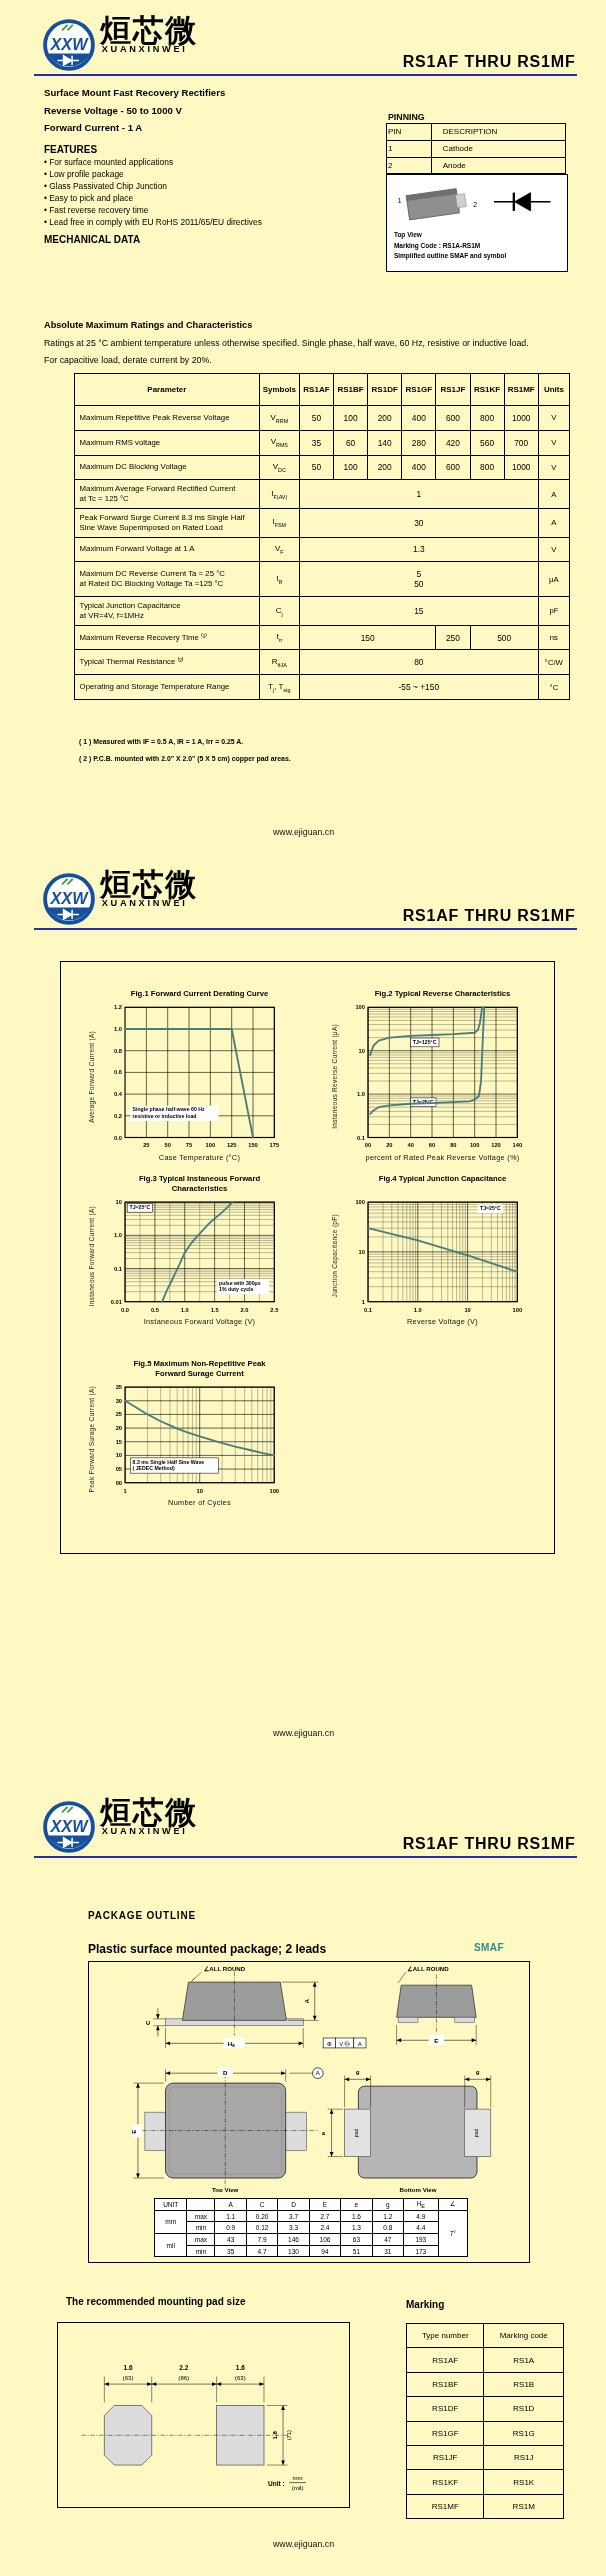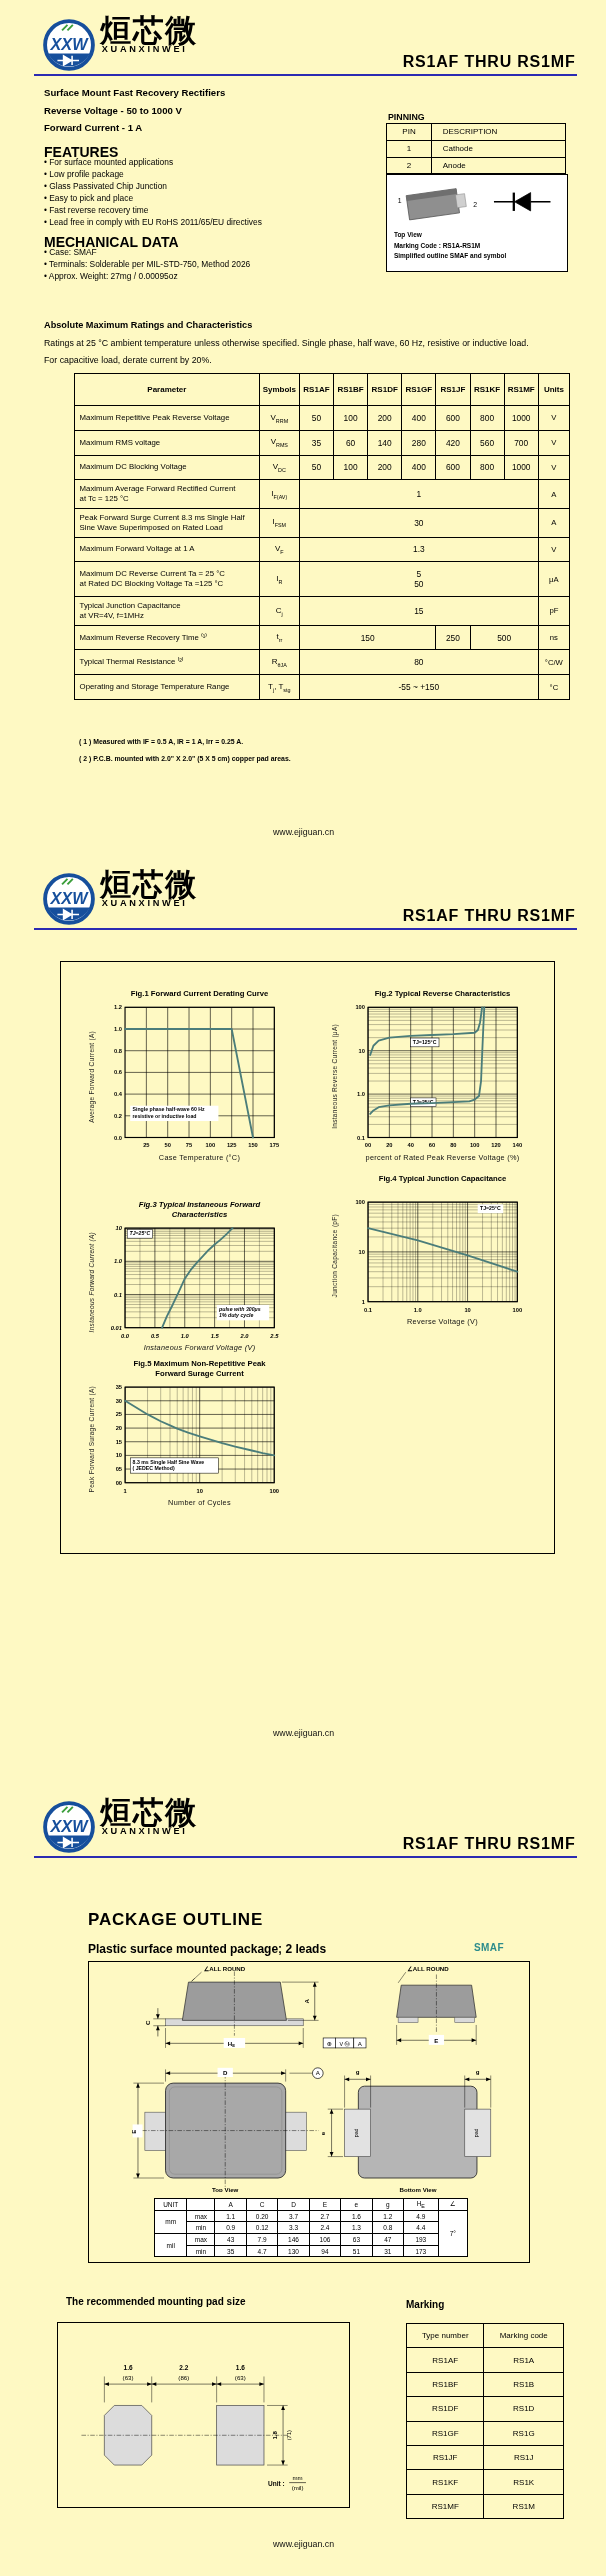--- a/index.html
+++ b/index.html
@@ -9,28 +9,28 @@
   
   .hdr{position:absolute;left:34px;width:543px;height:58px;}
   .hdr .rule{position:absolute;left:0;right:0;bottom:0;height:2.3px;background:#2b2bb2;}
   .hdr .part-title{position:absolute;right:1.5px;bottom:5.4px;font-size:16px;font-weight:bold;letter-spacing:0.8px;}
   .hdr .logo{position:absolute;left:7.7px;top:0;display:flex;align-items:flex-start;}
   .hdr .cn{font-size:31px;font-weight:bold;line-height:26px;margin-left:4.6px;letter-spacing:1.5px;}
   .hdr .en{font-size:9.2px;font-weight:bold;letter-spacing:2.7px;margin-left:6.1px;}
   .footer{position:absolute;left:0;width:607px;text-align:center;font-size:8.8px;color:#111;}
   
   .subtitles div{font-weight:bold;font-size:9.6px;line-height:17.6px;}
-  .sec-h{font-weight:bold;font-size:14px;}
+  .sec-h{font-weight:bold;font-size:10px;}
   .blist div{font-size:8.4px;line-height:12px;}
   .pin-title{font-weight:bold;font-size:8.8px;}
   table.simple{border-collapse:collapse;}
   table.simple td,table.simple th{border:0.8px solid #000;font-size:8px;font-weight:normal;}
   #pinning-table{width:180px;border:1.5px solid #000;}
   #pinning-table td{height:13.8px;}
-  #pinning-table td.c1{width:42px;text-align:center;}
+  #pinning-table td.c1{width:42px;}
   #pinning-table td.c2{padding-left:10.7px;text-align:left;}
   .pkg-box{border:1.1px solid #000;background:#fff;}
   .pkg-box .cap{font-size:6.5px;font-weight:bold;padding-left:6.9px;line-height:10.7px;}
   .r-title{font-weight:bold;font-size:9.2px;}
   .r-intro{font-size:8.8px;line-height:16.5px;}
   #ratings-table{border-collapse:collapse;border:1.5px solid #000;table-layout:fixed;width:496px;}
   #ratings-table td,#ratings-table th{border:0.8px solid #000;}
   #ratings-table th{font-size:8px;font-weight:bold;height:31px;text-align:center;padding:0 0.8px;}
   #ratings-table .pcell{font-size:7.8px;text-align:left;padding:3.8px 4.6px;line-height:10px;}
   #ratings-table .scell{font-size:8px;text-align:center;}
@@ -41,21 +41,21 @@
   
   .figbox{border:1.5px solid #000;}
   .fig{position:absolute;width:207px;}
   .fig-title{margin-left:20px;width:183px;text-align:center;font-weight:bold;font-size:7.7px;line-height:10px;white-space:pre-line;}
   .fig-body{display:flex;flex-direction:row;align-items:center;margin-top:1.5px;}
   .ytitle{writing-mode:vertical-rl;transform:rotate(180deg);font-size:6.5px;letter-spacing:0.3px;text-align:center;width:10.7px;color:#222;}
   .xtitle{margin-left:20px;width:183px;text-align:center;font-size:7.3px;letter-spacing:0.3px;color:#111;margin-top:0px;}
   svg.chart text.tick{font-size:7.5px;font-weight:bold;}
   svg.chart text.ann{font-size:6.8px;font-weight:bold;}
   
-  .pkg-out-h{font-weight:bold;font-size:17px;letter-spacing:0.8px;}
+  .pkg-out-h{font-weight:bold;font-size:10px;letter-spacing:0.8px;}
   .pkg-out-sub{font-weight:bold;font-size:12px;}
   .smaf{font-weight:bold;font-size:10px;color:#2c8c8c;letter-spacing:0.4px;}
   .outline-box{border:1.1px solid #000;}
   .olbl{font-size:8px;font-weight:bold;}
   .dash{stroke:#000;stroke-width:0.6;stroke-dasharray:6 2 1.5 2;}
   .dimline{stroke:#000;stroke-width:0.7;}
   .thin{stroke:#000;stroke-width:0.6;}
   #dim-table{border-collapse:collapse;border:1.5px solid #000;table-layout:fixed;width:314px;background:#fff;}
   #dim-table td,#dim-table th{border:0.8px solid #000;font-size:6.5px;text-align:center;height:10.7px;padding:0;}
   #dim-table th{font-weight:normal;}
@@ -139,25 +139,20 @@
   <div class="abs blist" style="left:44px;top:156px;">
       <div>• For surface mounted applications</div>
       <div>• Low profile package</div>
       <div>• Glass Passivated Chip Junction</div>
       <div>• Easy to pick and place</div>
       <div>• Fast reverse recovery time</div>
       <div>• Lead free in comply with EU RoHS 2011/65/EU directives</div>
     </div>
 
   <div class="abs sec-h" style="left:44px;top:234px;">MECHANICAL DATA</div>
-  <div class="abs blist" style="left:44px;top:246px;">
-      <div>• Case: SMAF</div>
-      <div>• Terminals: Solderable per MIL-STD-750, Method 2026</div>
-      <div>• Approx. Weight:  27mg / 0.00095oz</div>
-    </div>
 
   <div class="abs r-title" style="left:44px;top:320px;">Absolute Maximum Ratings and Characteristics</div>
   <div class="abs r-intro" style="left:44px;top:335px;width:536px;">
     <div>Ratings at 25 °C ambient temperature unless otherwise specified. Single phase, half wave, 60 Hz, resistive or inductive load.</div>
     <div>For capacitive load, derate current by 20%.</div>
   </div>
 
   <table class="abs" id="ratings-table" style="left:74px;top:373px;">
       <colgroup>
         <col style="width: 184px;">
@@ -492,21 +487,21 @@
           <text x="229" y="191" class="tick" text-anchor="middle">140</text>
           <text x="30" y="180.7" class="tick" text-anchor="end">0.1</text>
           <text x="30" y="124.03333333333335" class="tick" text-anchor="end">1.0</text>
           <text x="30" y="67.36666666666667" class="tick" text-anchor="end">10</text>
           <text x="30" y="10.7" class="tick" text-anchor="end">100</text>
         </svg>
     </div>
     <div class="xtitle">percent of Rated  Peak Reverse Voltage (%)</div>
   </div>
 
-  <div class="fig" style="left:88px;top:1200px;font-style:italic;">
+  <div class="fig" style="left:88px;top:1174px;">
     <div class="fig-title">Fig.3  Typical Instaneous Forward
 Characteristics</div>
     <div class="fig-body">
       <div class="ytitle">Instaneous Forward Current (A)</div>
       <svg class="chart" width="183" height="121" viewBox="0 0 239 158">
           <line x1="34" x2="34" y1="8" y2="138" stroke="#000" stroke-width="0.8"></line>
           <line x1="73" x2="73" y1="8" y2="138" stroke="#000" stroke-width="0.8"></line>
           <line x1="112" x2="112" y1="8" y2="138" stroke="#000" stroke-width="0.8"></line>
           <line x1="151" x2="151" y1="8" y2="138" stroke="#000" stroke-width="0.8"></line>
           <line x1="190" x2="190" y1="8" y2="138" stroke="#000" stroke-width="0.8"></line>

